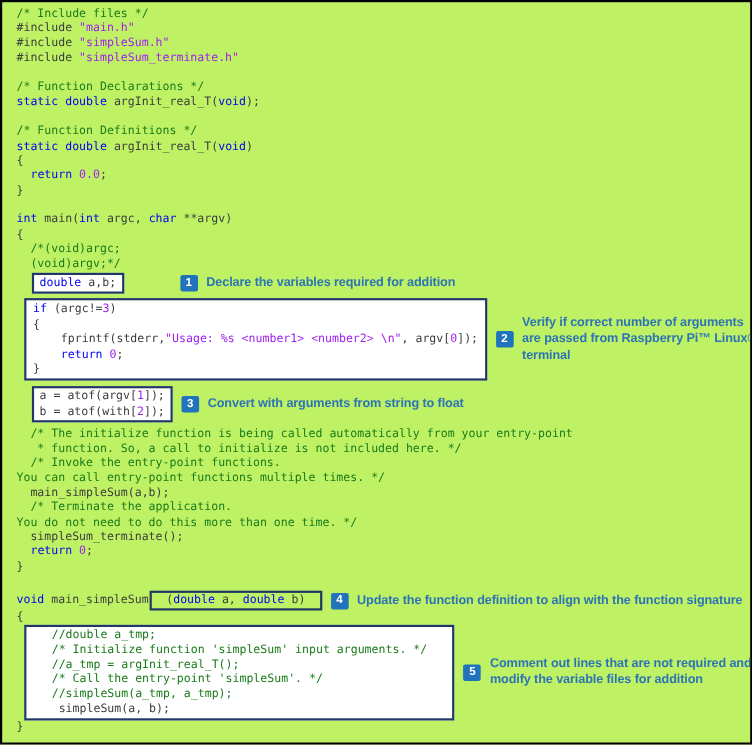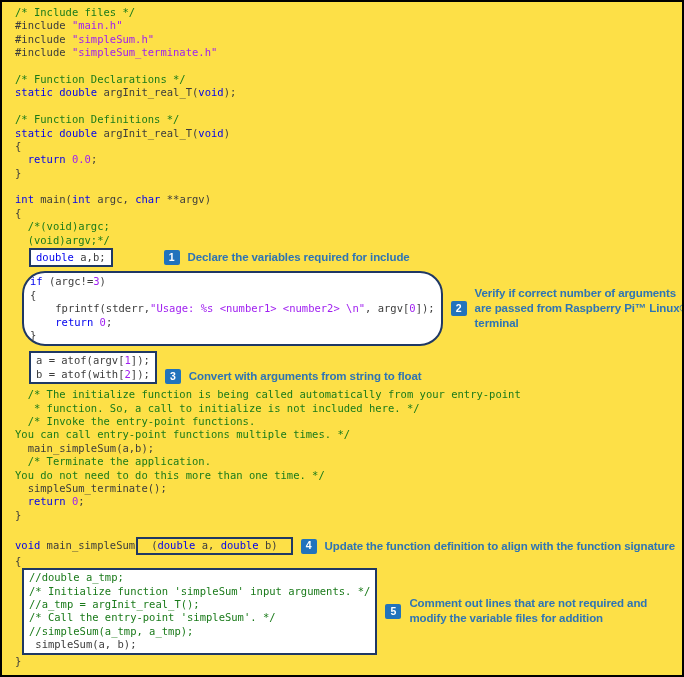--- a/index.html
+++ b/index.html
@@ -29,25 +29,25 @@
   .code-box{
     display:inline-block;
     border:2px solid var(--boxborder);
     padding:1px 5px;
     background:#fff;
   }
   .block.row{display:flex;align-items:center;}
   
   .blocks > .block:nth-child(2){margin:1px 0 4px 14px;gap:43px;}   
   .blocks > .block:nth-child(3){margin:1px 0 5px 7px;}    
-  .blocks > .block:nth-child(3) .code-box{padding:2px 6px;border-radius:23px;}
-  .blocks > .block:nth-child(4){margin:0 0 4px 14px;align-items:flex-end;}     
+  .blocks > .block:nth-child(3) .code-box{padding:2px 6px;}
+  .blocks > .block:nth-child(4){margin:0 0 4px 14px;}     
   .blocks > .block:nth-child(6){margin-top:2px;}          
   .blocks > .block:nth-child(8){margin-left:7px;}         
-  .blocks > .block:nth-child(8) .code-box{padding:1px 5px;}
+  .blocks > .block:nth-child(8) .code-box{padding:1px 23px;}
 
   .sig-box{
     display:inline-block;
     border:2px solid var(--boxborder);
     padding:0 13px;
     margin-left:1px;
   }
   .callout{
     display:flex;
     align-items:center;
@@ -67,25 +67,25 @@
     background:var(--badgebg);
     color:var(--badgetext);
     font-size:10.5px;
     border-radius:2px;
   }
   .c-lines div{line-height:15px;}
 </style>
 </head>
 <body>
 
-<div class="frame" style="--keyword: #0000EE; --comment: #1A7A1A; --literal: #A020F0; --plain: #3C3C3C; --boxborder: #1F3864; --badgebg: #2173BC; --badgetext: #FFFFFF; --annotation: #2E74B5; border-color: rgb(0, 0, 0); background: #fde047;">
+<div class="frame" style="--keyword: #0000EE; --comment: #1A7A1A; --literal: #A020F0; --plain: #3C3C3C; --boxborder: #1F3864; --badgebg: #2173BC; --badgetext: #FFFFFF; --annotation: #2E74B5; border-color: rgb(0, 0, 0); background: #bef264;">
   <div class="code blocks"><div class="block"><div class="line"><span class="tk-c">/* Include files */</span></div><div class="line"><span class="tk-p">#include </span><span class="tk-s">"main.h"</span></div><div class="line"><span class="tk-p">#include </span><span class="tk-s">"simpleSum.h"</span></div><div class="line"><span class="tk-p">#include </span><span class="tk-s">"simpleSum_terminate.h"</span></div><div class="line">&nbsp;</div><div class="line"><span class="tk-c">/* Function Declarations */</span></div><div class="line"><span class="tk-k">static</span><span class="tk-p"> </span><span class="tk-k">double</span><span class="tk-p"> argInit_real_T(</span><span class="tk-k">void</span><span class="tk-p">);</span></div><div class="line">&nbsp;</div><div class="line"><span class="tk-c">/* Function Definitions */</span></div><div class="line"><span class="tk-k">static</span><span class="tk-p"> </span><span class="tk-k">double</span><span class="tk-p"> argInit_real_T(</span><span class="tk-k">void</span><span class="tk-p">)</span></div><div class="line"><span class="tk-p">{</span></div><div class="line"><span class="tk-p">  </span><span class="tk-k">return</span><span class="tk-p"> </span><span class="tk-n">0.0</span><span class="tk-p">;</span></div><div class="line"><span class="tk-p">}</span></div><div class="line">&nbsp;</div><div class="line"><span class="tk-k">int</span><span class="tk-p"> main(</span><span class="tk-k">int</span><span class="tk-p"> argc, </span><span class="tk-k">char</span><span class="tk-p"> **argv)</span></div><div class="line"><span class="tk-p">{</span></div><div class="line"><span class="tk-c">  /*(void)argc;</span></div><div class="line"><span class="tk-c">  (void)argv;*/</span></div></div><div class="block row"><div class="code-box"><div class="line"><span class="tk-k">double</span><span class="tk-p"> a,b;</span></div></div><div class="callout">
           <span class="badge">1</span>
           <div class="c-lines">
-            <div>Declare the variables required for include</div>
+            <div>Declare the variables required for addition</div>
           </div>
         </div></div><div class="block row"><div class="code-box"><div class="line"><span class="tk-k">if</span><span class="tk-p"> (argc!=</span><span class="tk-n">3</span><span class="tk-p">)</span></div><div class="line"><span class="tk-p">{</span></div><div class="line"><span class="tk-p">    fprintf(stderr,</span><span class="tk-s">"Usage: %s &lt;number1&gt; &lt;number2&gt; \n"</span><span class="tk-p">, argv[</span><span class="tk-n">0</span><span class="tk-p">]);</span></div><div class="line"><span class="tk-p">    </span><span class="tk-k">return</span><span class="tk-p"> </span><span class="tk-n">0</span><span class="tk-p">;</span></div><div class="line"><span class="tk-p">}</span></div></div><div class="callout">
           <span class="badge">2</span>
           <div class="c-lines">
             <div>Verify if correct number of arguments</div>
             <div>are passed from Raspberry Pi™ Linux®</div>
             <div>terminal</div>
           </div>
         </div></div><div class="block row"><div class="code-box"><div class="line"><span class="tk-p">a = atof(argv[</span><span class="tk-n">1</span><span class="tk-p">]);</span></div><div class="line"><span class="tk-p">b = atof(with[</span><span class="tk-n">2</span><span class="tk-p">]);</span></div></div><div class="callout">
           <span class="badge">3</span>

